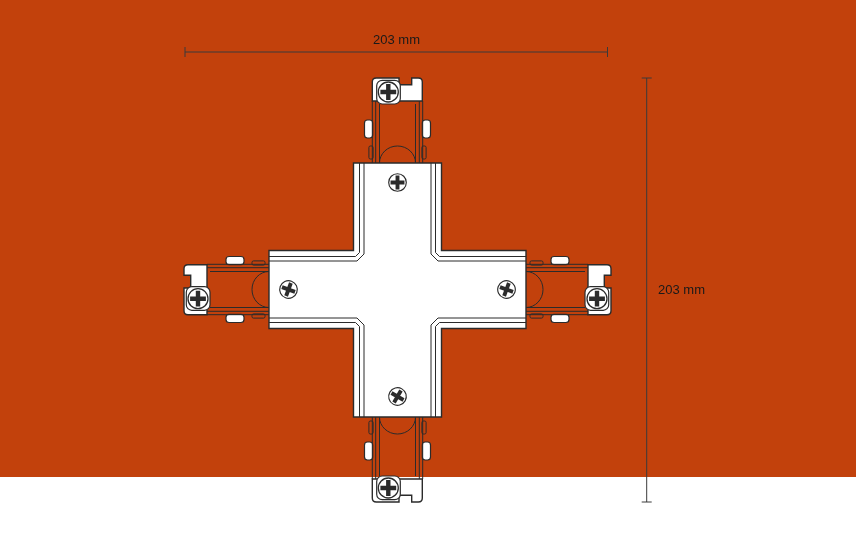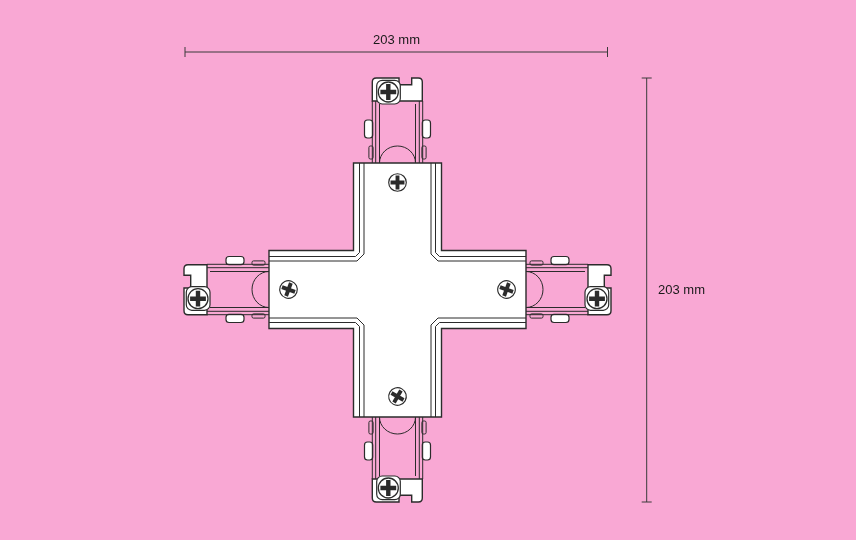--- a/index.html
+++ b/index.html
@@ -7,22 +7,22 @@
     padding: 0;
     background: #ffffff;
     width: 856px;
     height: 540px;
     overflow: hidden;
     font-family: "Liberation Sans", sans-serif;
   }
   .canvas {
     position: relative;
     width: 856px;
-    height: 540px;
-    background: #f9a8d4;
+    height: 477px;
+    background: #c2410c;
   }
   svg { display: block; }
   .outline  { fill: #ffffff; stroke: #2b2b2b; stroke-width: 1.4; }
   .outline2 { fill: #ffffff; stroke: #2b2b2b; stroke-width: 1.2; }
   .thin     { fill: none;    stroke: #2b2b2b; stroke-width: 1;   }
   .dim      { fill: none;    stroke: #3a3a3a; stroke-width: 1;   }
   .dim-label {
     fill: #1a1a1a;
     font-size: 13px;
     font-family: "Liberation Sans", sans-serif;

